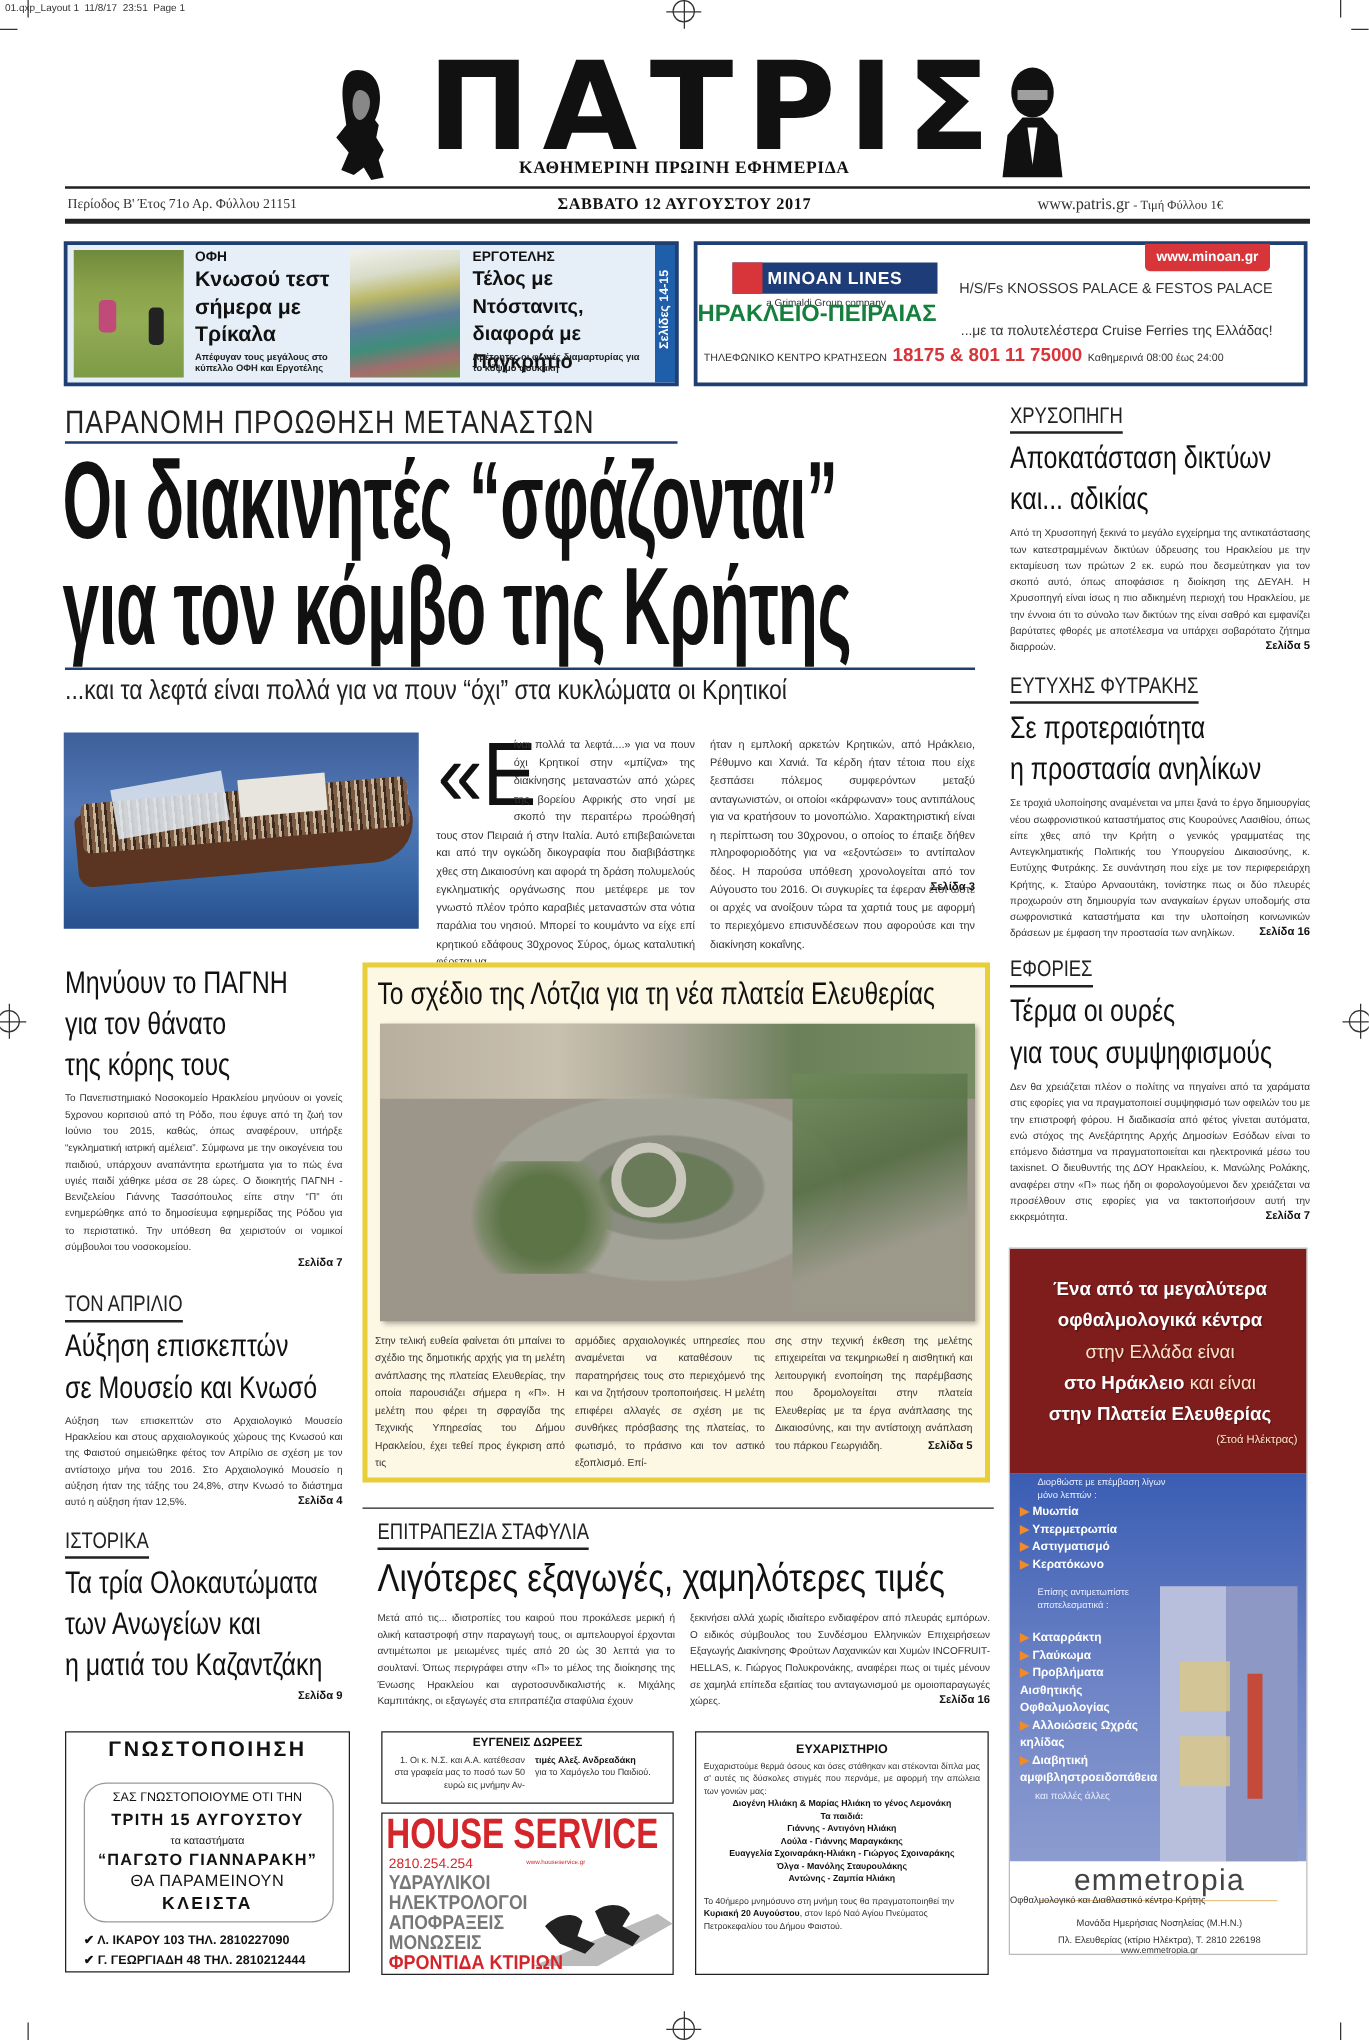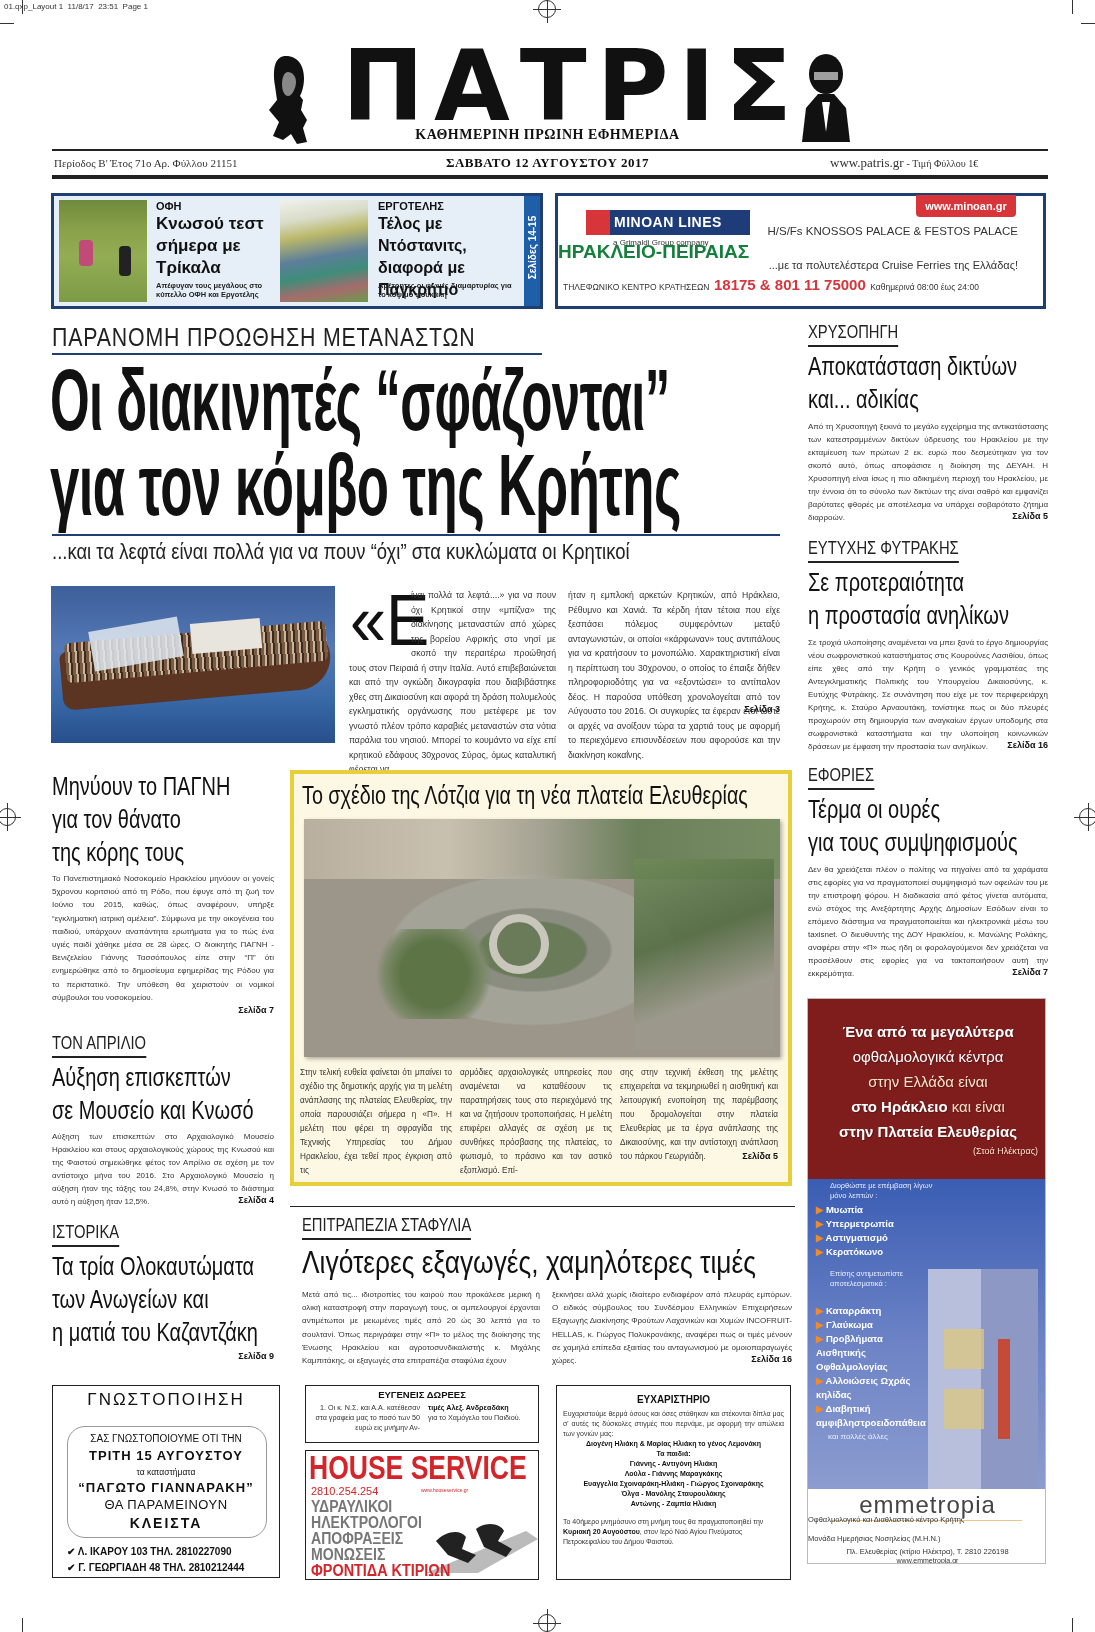--- a/index.html
+++ b/index.html
@@ -177,21 +177,21 @@
   <div class="abs" style="left:0;top:30px;font-size:31px;line-height:36px;color:#111;transform:scaleX(.85);transform-origin:left top;white-space:nowrap">Λιγότερες εξαγωγές, χαμηλότερες τιμές</div>
   <div class="abs body-text" style="left:0;top:73px;width:238px;font-size:8px;line-height:13.2px">Μετά από τις... ιδιοτροπίες του καιρού που προκάλεσε μερική ή ολική καταστροφή στην παραγωγή τους, οι αμπελουργοί έρχονται αντιμέτωποι με μειωμένες τιμές από 20 ώς 30 λεπτά για το σουλτανί. Όπως περιγράφει στην «Π» το μέλος της διοίκησης της Ένωσης Ηρακλείου και αγροτοσυνδικαλιστής κ. Μιχάλης Καμπιτάκης, οι εξαγωγές στα επιτραπέζια σταφύλια έχουν</div>
   <div class="abs body-text" style="left:250px;top:73px;width:240px;font-size:8px;line-height:13.2px">ξεκινήσει αλλά χωρίς ιδιαίτερο ενδιαφέρον από πλευράς εμπόρων. Ο ειδικός σύμβουλος του Συνδέσμου Ελληνικών Επιχειρήσεων Εξαγωγής Διακίνησης Φρούτων Λαχανικών και Χυμών INCOFRUIT-HELLAS, κ. Γιώργος Πολυκρονάκης, αναφέρει πως οι τιμές μένουν σε χαμηλά επίπεδα εξαιτίας του ανταγωνισμού με ομοιοπαραγωγές χώρες.</div>
   <div class="abs pageref" style="left:390px;top:139px;width:100px">Σελίδα 16</div>
 </div>
 
 <div class="abs" style="left:807px;top:998px;width:239px;height:566px;border:1px solid #bbb;background:#fff;overflow:hidden">
   <div class="abs" style="left:0;top:0;width:239px;height:180px;background:#7f1d1d">
     <div style="position:absolute;left:10px;top:20px;width:220px;color:#fff;font-size:15px;line-height:25px;text-align:center;text-shadow:1px 1px 1px rgba(0,0,0,.3)">
       <div style="font-weight:bold">Ένα από τα μεγαλύτερα</div>
-      <div style="font-weight:normal">οφθαλμολογικά κέντρα</div>
+      <div style="font-weight:bold">οφθαλμολογικά κέντρα</div>
       <div style="color:#fde2c8">στην Ελλάδα είναι</div>
       <div><span style="font-weight:bold">στο Ηράκλειο</span><span style="color:#fde2c8"> και είναι</span></div>
       <div style="font-weight:bold">στην Πλατεία Ελευθερίας</div>
       <div style="font-size:9px;line-height:14px;text-align:right;color:#fde2c8">(Στοά Ηλέκτρας)</div>
     </div>
   </div>
   <div class="abs" style="left:0;top:180px;width:239px;height:310px;background:linear-gradient(180deg,#3a5db3 0%,#6e84c6 55%,#8c9cd0 100%)">
     <div class="abs" style="left:120px;top:90px;width:110px;height:220px;background:linear-gradient(90deg,#b7bfdc 0 48%,#8e98c4 48% 100%)">
       <div class="abs" style="left:16px;top:60px;width:40px;height:40px;background:#d9c784;opacity:.8"></div>
       <div class="abs" style="left:16px;top:120px;width:40px;height:40px;background:#d9c784;opacity:.8"></div>
@@ -210,27 +210,27 @@
       <div><span style="color:#f08a2a">▶ </span><span>Γλαύκωμα</span></div>
       <div><span style="color:#f08a2a">▶ </span><span>Προβλήματα Αισθητικής Οφθαλμολογίας</span></div>
       <div><span style="color:#f08a2a">▶ </span><span>Αλλοιώσεις Ωχράς κηλίδας</span></div>
       <div><span style="color:#f08a2a">▶ </span><span>Διαβητική αμφιβληστροειδοπάθεια</span></div>
       <div style="font-weight:normal;font-size:8px;color:#e8ecff;padding-left:12px">και πολλές άλλες</div>
     </div>
   </div>
   <div class="abs" style="left:0;top:492px;width:239px;text-align:center;font-size:24px;letter-spacing:1px;color:#444">emmetropia</div>
   <div class="abs" style="left:24px;top:521px;width:190px;height:1px;background:#e9c58a"></div>
   <div class="abs" style="left:0;top:516px;width:239px;text-align:left;font-size:7.5px;color:#333">Οφθαλμολογικό και Διαθλαστικό κέντρο Κρήτης</div>
-  <div class="abs" style="left:0;top:535px;width:239px;text-align:left;font-size:7.5px;color:#333">Μονάδα Ημερήσιας Νοσηλείας (Μ.Η.Ν.)</div>
+  <div class="abs" style="left:0;top:535px;width:239px;text-align:center;font-size:7.5px;color:#333">Μονάδα Ημερήσιας Νοσηλείας (Μ.Η.Ν.)</div>
   <div class="abs" style="left:0;top:548px;width:239px;text-align:center;font-size:7.5px;color:#333">Πλ. Ελευθερίας (κτίριο Ηλέκτρα), Τ. 2810 226198</div>
   <div class="abs" style="left:0;top:558px;width:239px;text-align:center;font-size:7px;color:#333">www.emmetropia.gr</div>
 </div>
 
 <div class="abs" style="left:52px;top:1385px;width:228px;height:193px;border:1px solid #222;background:#fff">
-  <div class="abs" style="left:0;top:4px;width:226px;text-align:center;font-size:17px;font-weight:normal;letter-spacing:2px">ΓΝΩΣΤΟΠΟΙΗΣΗ</div>
+  <div class="abs" style="left:0;top:4px;width:226px;text-align:center;font-size:17px;font-weight:bold;letter-spacing:2px">ΓΝΩΣΤΟΠΟΙΗΣΗ</div>
   <div class="abs" style="left:14px;top:40px;width:200px;height:112px;border:1px solid #999;border-radius:18px"></div>
   <div class="abs" style="left:0;top:45px;width:226px;text-align:center">
     <div style="font-size:10px;line-height:15px">ΣΑΣ ΓΝΩΣΤΟΠΟΙΟΥΜΕ ΟΤΙ ΤΗΝ</div>
     <div style="font-size:13px;line-height:20px;font-weight:bold;letter-spacing:1px">ΤΡΙΤΗ 15 ΑΥΓΟΥΣΤΟΥ</div>
     <div style="font-size:8.5px;line-height:13px">τα καταστήματα</div>
     <div style="font-size:13px;line-height:17px;font-weight:bold;letter-spacing:1px">“ΠΑΓΩΤΟ ΓΙΑΝΝΑΡΑΚΗ”</div>
     <div style="font-size:13px;line-height:18px;letter-spacing:.5px">ΘΑ ΠΑΡΑΜΕΙΝΟΥΝ</div>
     <div style="font-size:14px;line-height:16px;font-weight:bold;letter-spacing:2px;display:inline-block;background:#fff;padding:0 6px">ΚΛΕΙΣΤΑ</div>
   </div>
   <div class="abs" style="left:14px;top:160px;font-size:10px;font-weight:bold;white-space:nowrap"><span>✔ </span><span>Λ. ΙΚΑΡΟΥ 103 ΤΗΛ. 2810227090</span></div>

